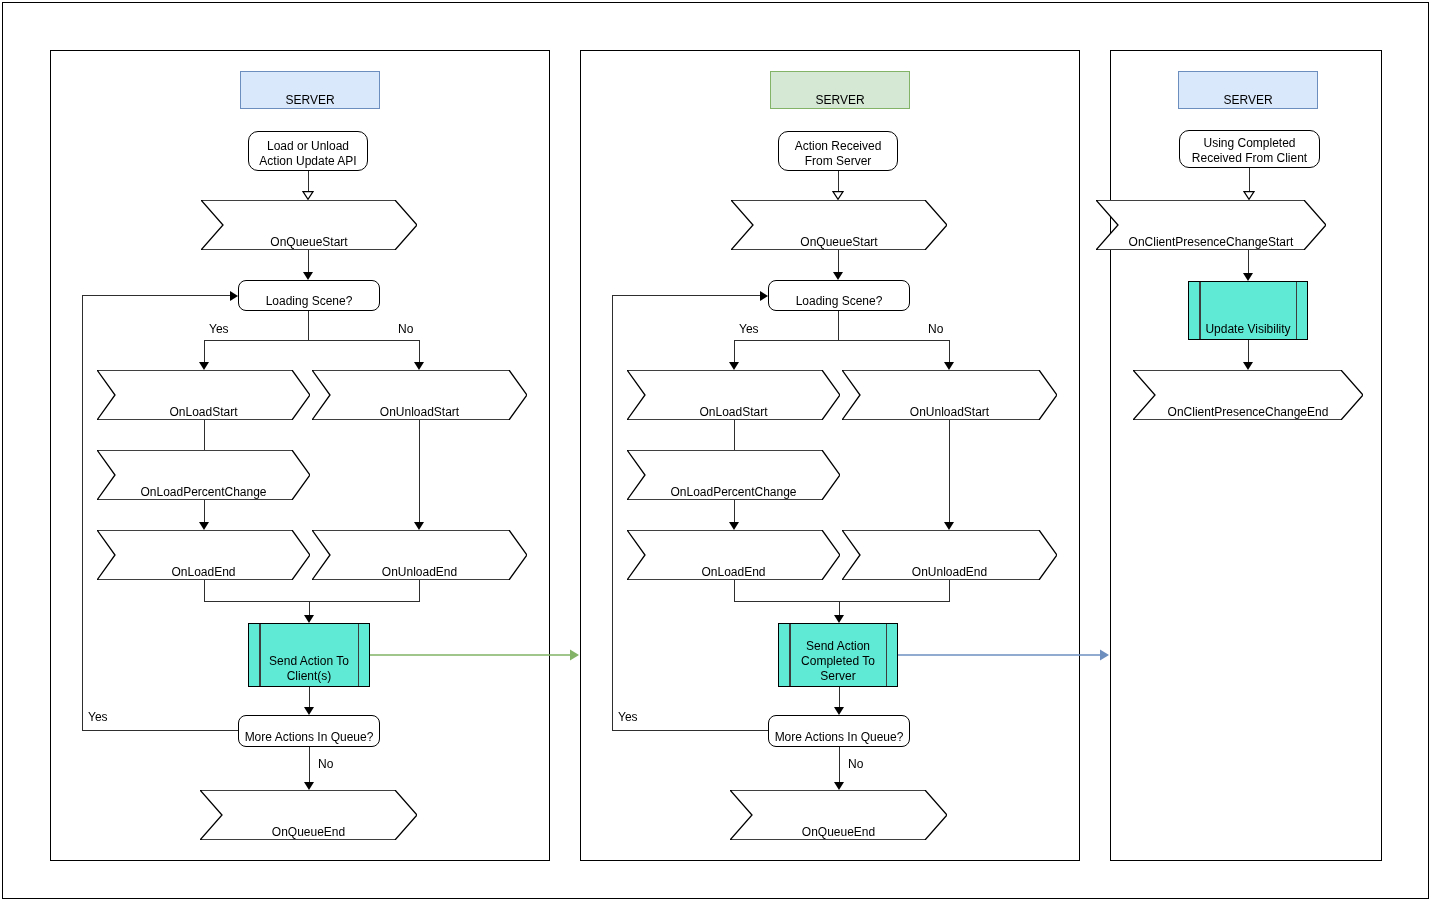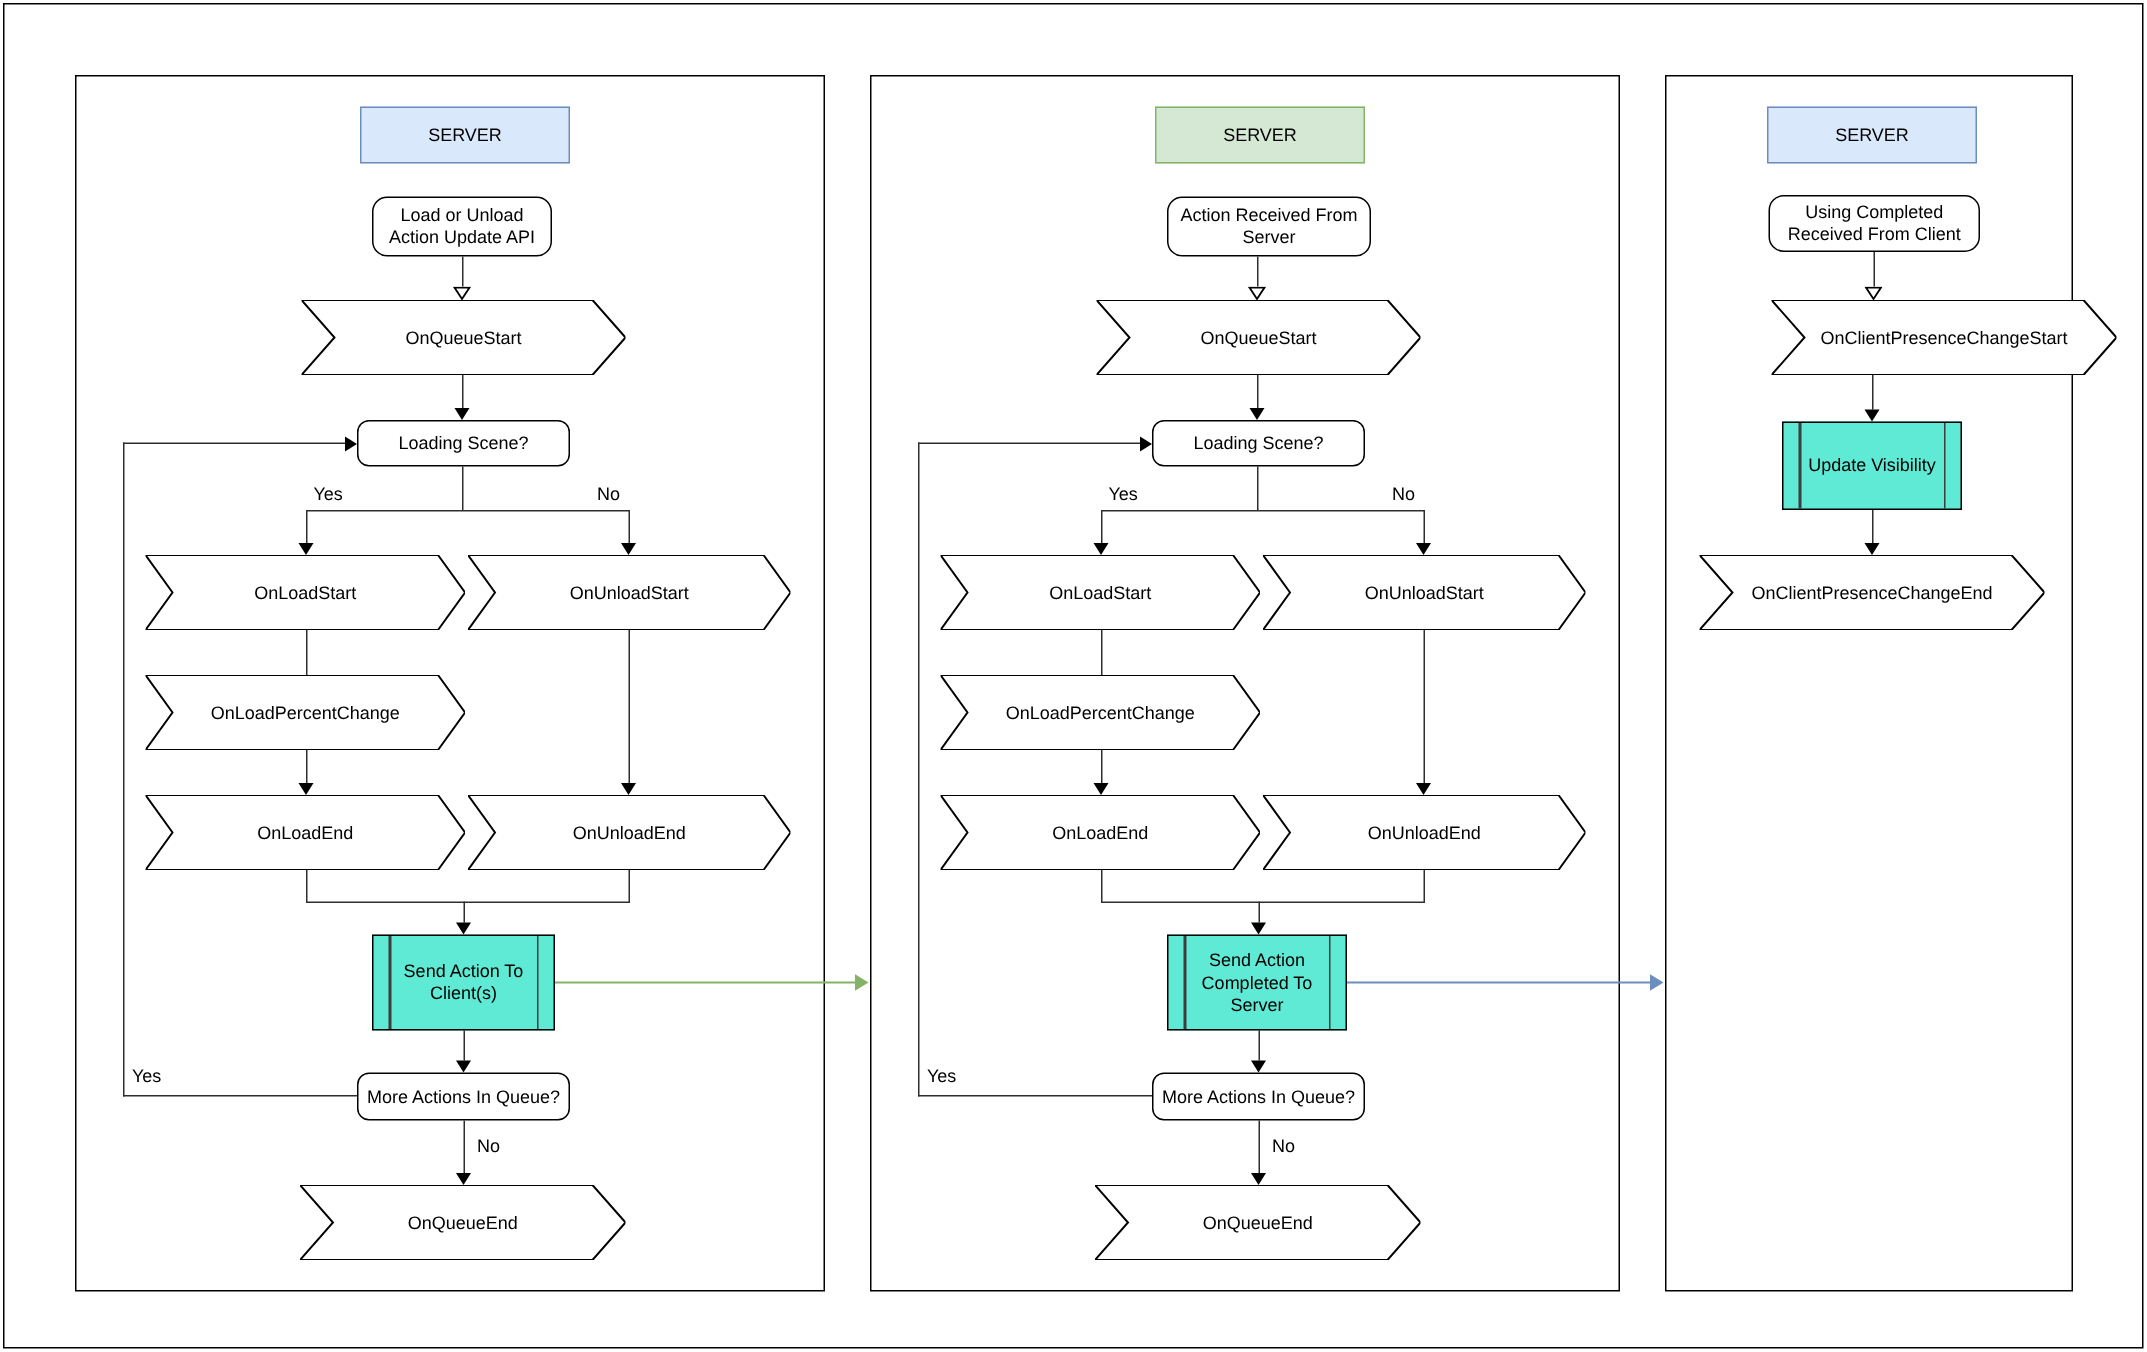--- a/index.html
+++ b/index.html
@@ -1,21 +1,21 @@
 <!DOCTYPE html>
 <html><head>
 <meta charset="utf-8">
 <style>
   html,body{margin:0;padding:0;background:#fff}
   .canvas{position:relative;width:1431px;height:901px;background:#fff;
           font-family:"Liberation Sans",sans-serif;font-size:12px;color:#000;overflow:hidden}
   .canvas *{box-sizing:border-box}
   .frame{position:absolute;left:2px;top:2px;width:1427px;height:897px;border:1px solid #000}
   .panel{position:absolute;top:50px;height:811px;border:1px solid #000;background:transparent}
-  .node{position:absolute;display:flex;align-items:center;justify-content:center;
+  .node{position:absolute;display:flex;align-items:flex-end;justify-content:center;
         text-align:center;line-height:1.25}
   .hdr{background:var(--bg,#dae8fc);border:1px solid var(--bd,#6c8ebf)}
   .rrect{background:#fff;border:1px solid #000;border-radius:8px;padding:1px 4px}
   .startbox{border-radius:10px}
   .step svg{position:absolute;left:0;top:0;width:100%;height:100%}
   .step polygon{fill:#fff;stroke:#000;stroke-width:1.3}
   .step span{position:relative;padding:0 26px}
   .sub{background:#5eead4;border:1px solid #000;padding:2px 14px}
   .sub::before,.sub::after{content:"";position:absolute;top:0;bottom:0;width:1.5px;background:#3d3d3d}
   .sub::before{left:10px}.sub::after{right:10px}
@@ -154,21 +154,21 @@
     <line x1="0" y1="7" x2="200" y2="7"></line>
       <polygon points="200,1.5 209,7 200,12.5"></polygon>
   </svg>
 
   <div class="panel" style="left:580px;width:500px"></div>
 
   <div class="node hdr" style="left: 770px; top: 71px; width: 140px; height: 38px; --bg: #d5e8d4; --bd: #82b366;">
     <span>SERVER</span>
   </div>
 
-  <div class="node rrect startbox" style="left:778px;top:131px;width:136px;height:40px">
+  <div class="node rrect startbox" style="left:778px;top:131px;width:120px;height:40px">
     <span>Action Received From Server</span>
   </div>
 
   <div class="lv" style="left:838px;top:171px;height:20px"></div>
   <svg class="oa" style="left:832px;top:191px" width="12" height="9">
       <polygon points="1,0.7 11,0.7 6,8.3"></polygon>
     </svg>
 
   <div class="node step" style="left:731px;top:200px;width:216px;height:50px">
     <svg viewBox="0 0 216 50" preserveAspectRatio="none">
@@ -280,21 +280,21 @@
 
   <div class="node rrect startbox" style="left:1179px;top:130px;width:141px;height:38px">
     <span>Using Completed Received From Client</span>
   </div>
 
   <div class="lv" style="left:1249px;top:168px;height:23px"></div>
   <svg class="oa" style="left:1243px;top:191px" width="12" height="9">
       <polygon points="1,0.7 11,0.7 6,8.3"></polygon>
     </svg>
 
-  <div class="node step" style="left:1181px;top:200px;width:230px;height:50px">
+  <div class="node step" style="left:1096px;top:200px;width:230px;height:50px">
     <svg viewBox="0 0 230 50" preserveAspectRatio="none">
         <polygon points="0,0 208,0 230,25 208,50 0,50 22,25"></polygon>
       </svg>
     <span style="padding:0 24px">OnClientPresenceChangeStart</span>
   </div>
 
   <div class="lv" style="left:1248px;top:250px;height:23px"></div>
   <div class="ah-d" style="left:1243px;top:273px"></div>
 
   <div class="node sub" style="left:1188px;top:281px;width:120px;height:59px">

